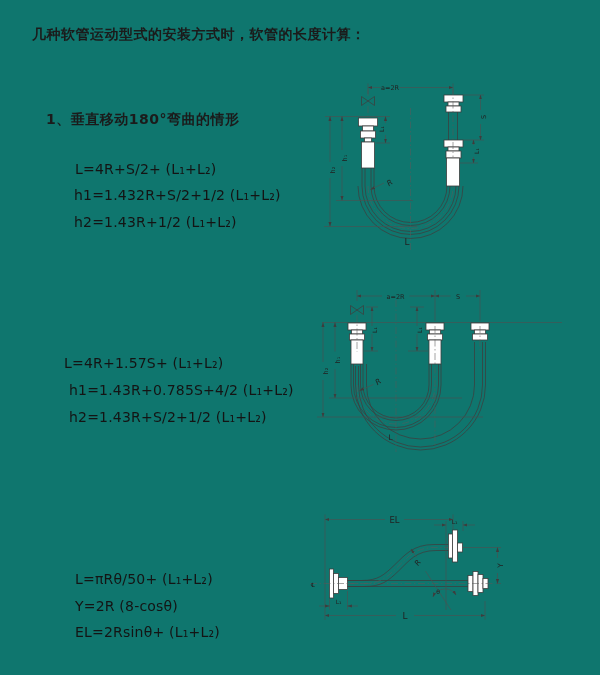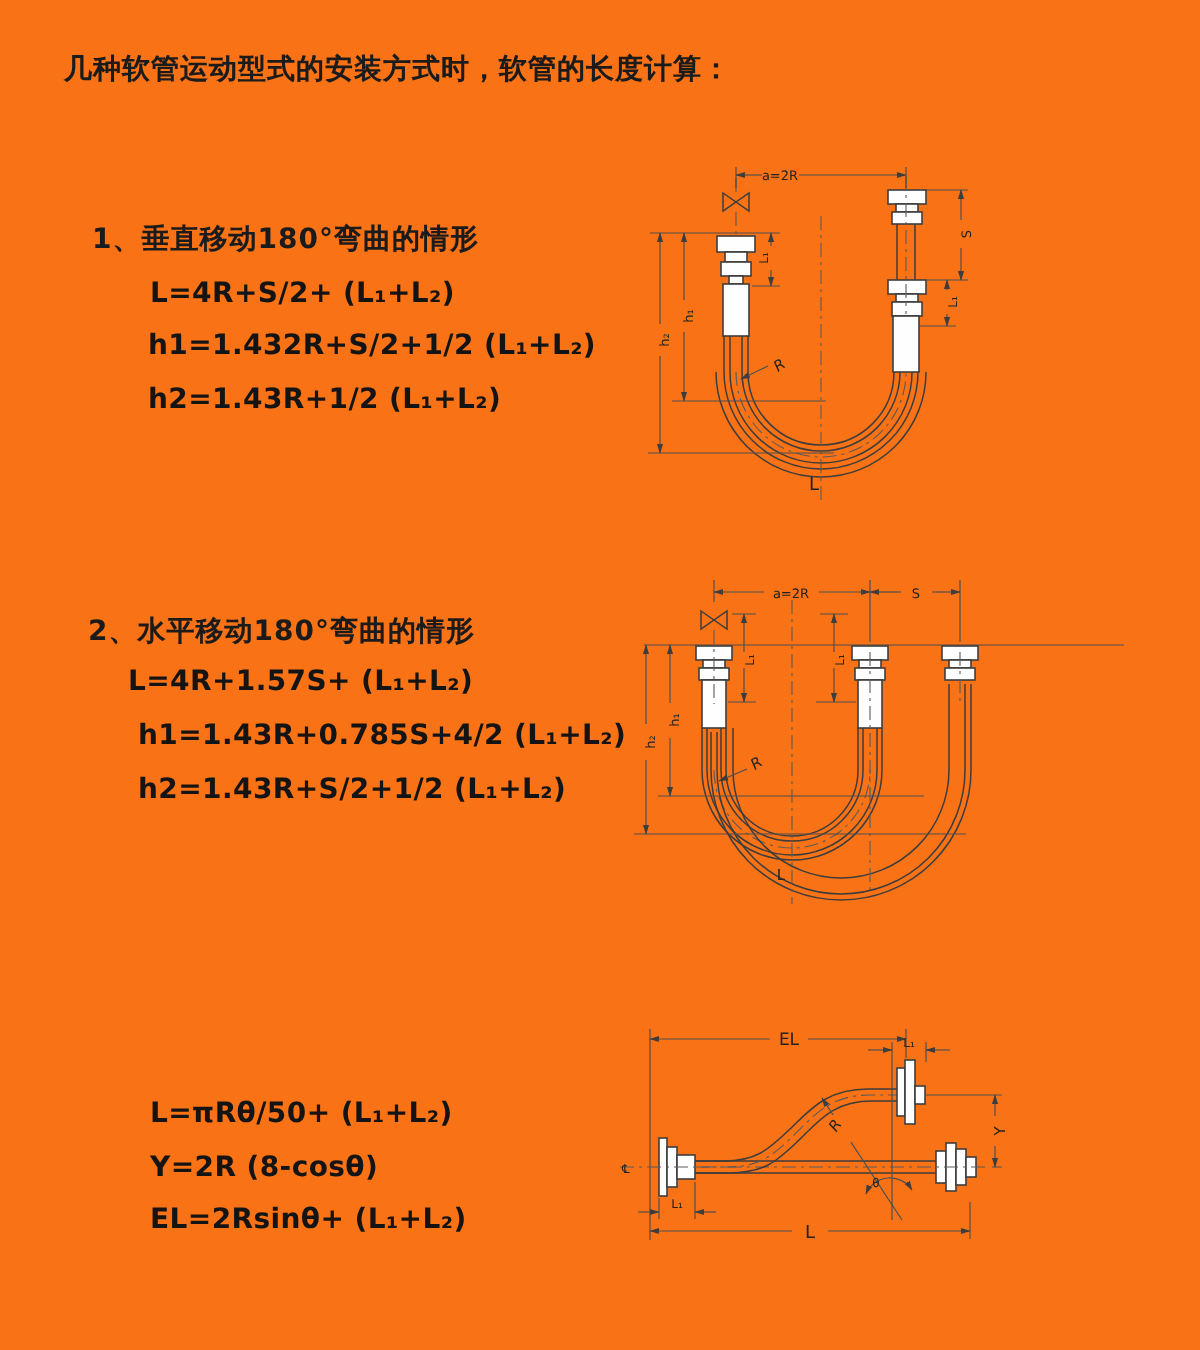--- a/index.html
+++ b/index.html
@@ -1,20 +1,20 @@
 <!DOCTYPE html>
 <html><head>
 <meta charset="utf-8">
 <style>
   html,body{margin:0;padding:0;background:#e8e8e8;}
-  .stage{position:relative;width:600px;height:675px;background:#f97316;overflow:hidden;
+  .stage{position:relative;width:600px;height:675px;background:#0f766e;overflow:hidden;
          font-family:"DejaVu Sans","Liberation Sans",sans-serif;color:#1b1b1b;}
   .title{position:absolute;left:32px;top:26px;font-size:14px;font-weight:600;letter-spacing:.5px;white-space:nowrap;}
   .sec-h{position:absolute;font-size:14px;font-weight:600;letter-spacing:.5px;white-space:nowrap;text-align:center;}
-  .frm{position:absolute;font-size:14px;font-weight:700;color:#141414;white-space:nowrap;letter-spacing:.2px;}
+  .frm{position:absolute;font-size:14px;font-weight:400;color:#141414;white-space:nowrap;letter-spacing:.2px;margin-top:22px;}
   svg{position:absolute;overflow:visible;}
   svg text{font-family:"DejaVu Sans",sans-serif;fill:#222;}
   .t6{font-size:6px}.t65{font-size:6.5px}.t75{font-size:7.5px}.t85{font-size:8.5px}.t9{font-size:9px}
   .it{font-style:italic}
   .ln{stroke:#3d3d3d;stroke-width:.75;fill:none}
   .fw{stroke:#3d3d3d;stroke-width:.8;fill:#fefefe}
   .th{stroke:#4f4f4f;stroke-width:.6;fill:none}
   .cl{stroke:#5a5a5a;stroke-width:.55;fill:none;stroke-dasharray:7 2.5 1.5 2.5}
 </style>
 </head>
@@ -22,21 +22,20 @@
 
 <div class="stage">
 
   <div class="title">几种软管运动型式的安装方式时，软管的长度计算：</div>
 
   <div class="sec-h" style="left:46px;top:111px">1、垂直移动180°弯曲的情形</div>
   <div class="frm" style="left:75px;top:139px">L=4R+S/2+ (L₁+L₂)</div>
   <div class="frm" style="left:74px;top:165px">h1=1.432R+S/2+1/2 (L₁+L₂)</div>
   <div class="frm" style="left:74px;top:192px">h2=1.43R+1/2 (L₁+L₂)</div>
 
-  <div class="sec-h" style="left:44px;top:307px">2、水平移动180°弯曲的情形</div>
   <div class="frm" style="left:64px;top:333px">L=4R+1.57S+ (L₁+L₂)</div>
   <div class="frm" style="left:69px;top:360px">h1=1.43R+0.785S+4/2 (L₁+L₂)</div>
   <div class="frm" style="left:69px;top:387px">h2=1.43R+S/2+1/2 (L₁+L₂)</div>
 
   <div class="frm" style="left:75px;top:549px">L=πRθ/50+ (L₁+L₂)</div>
   <div class="frm" style="left:75px;top:576px">Y=2R (8-cosθ)</div>
   <div class="frm" style="left:75px;top:602px">EL=2Rsinθ+ (L₁+L₂)</div>
 
   <svg style="left:315px;top:72px" width="272" height="186" viewBox="315 72 272 186">
     <defs>

